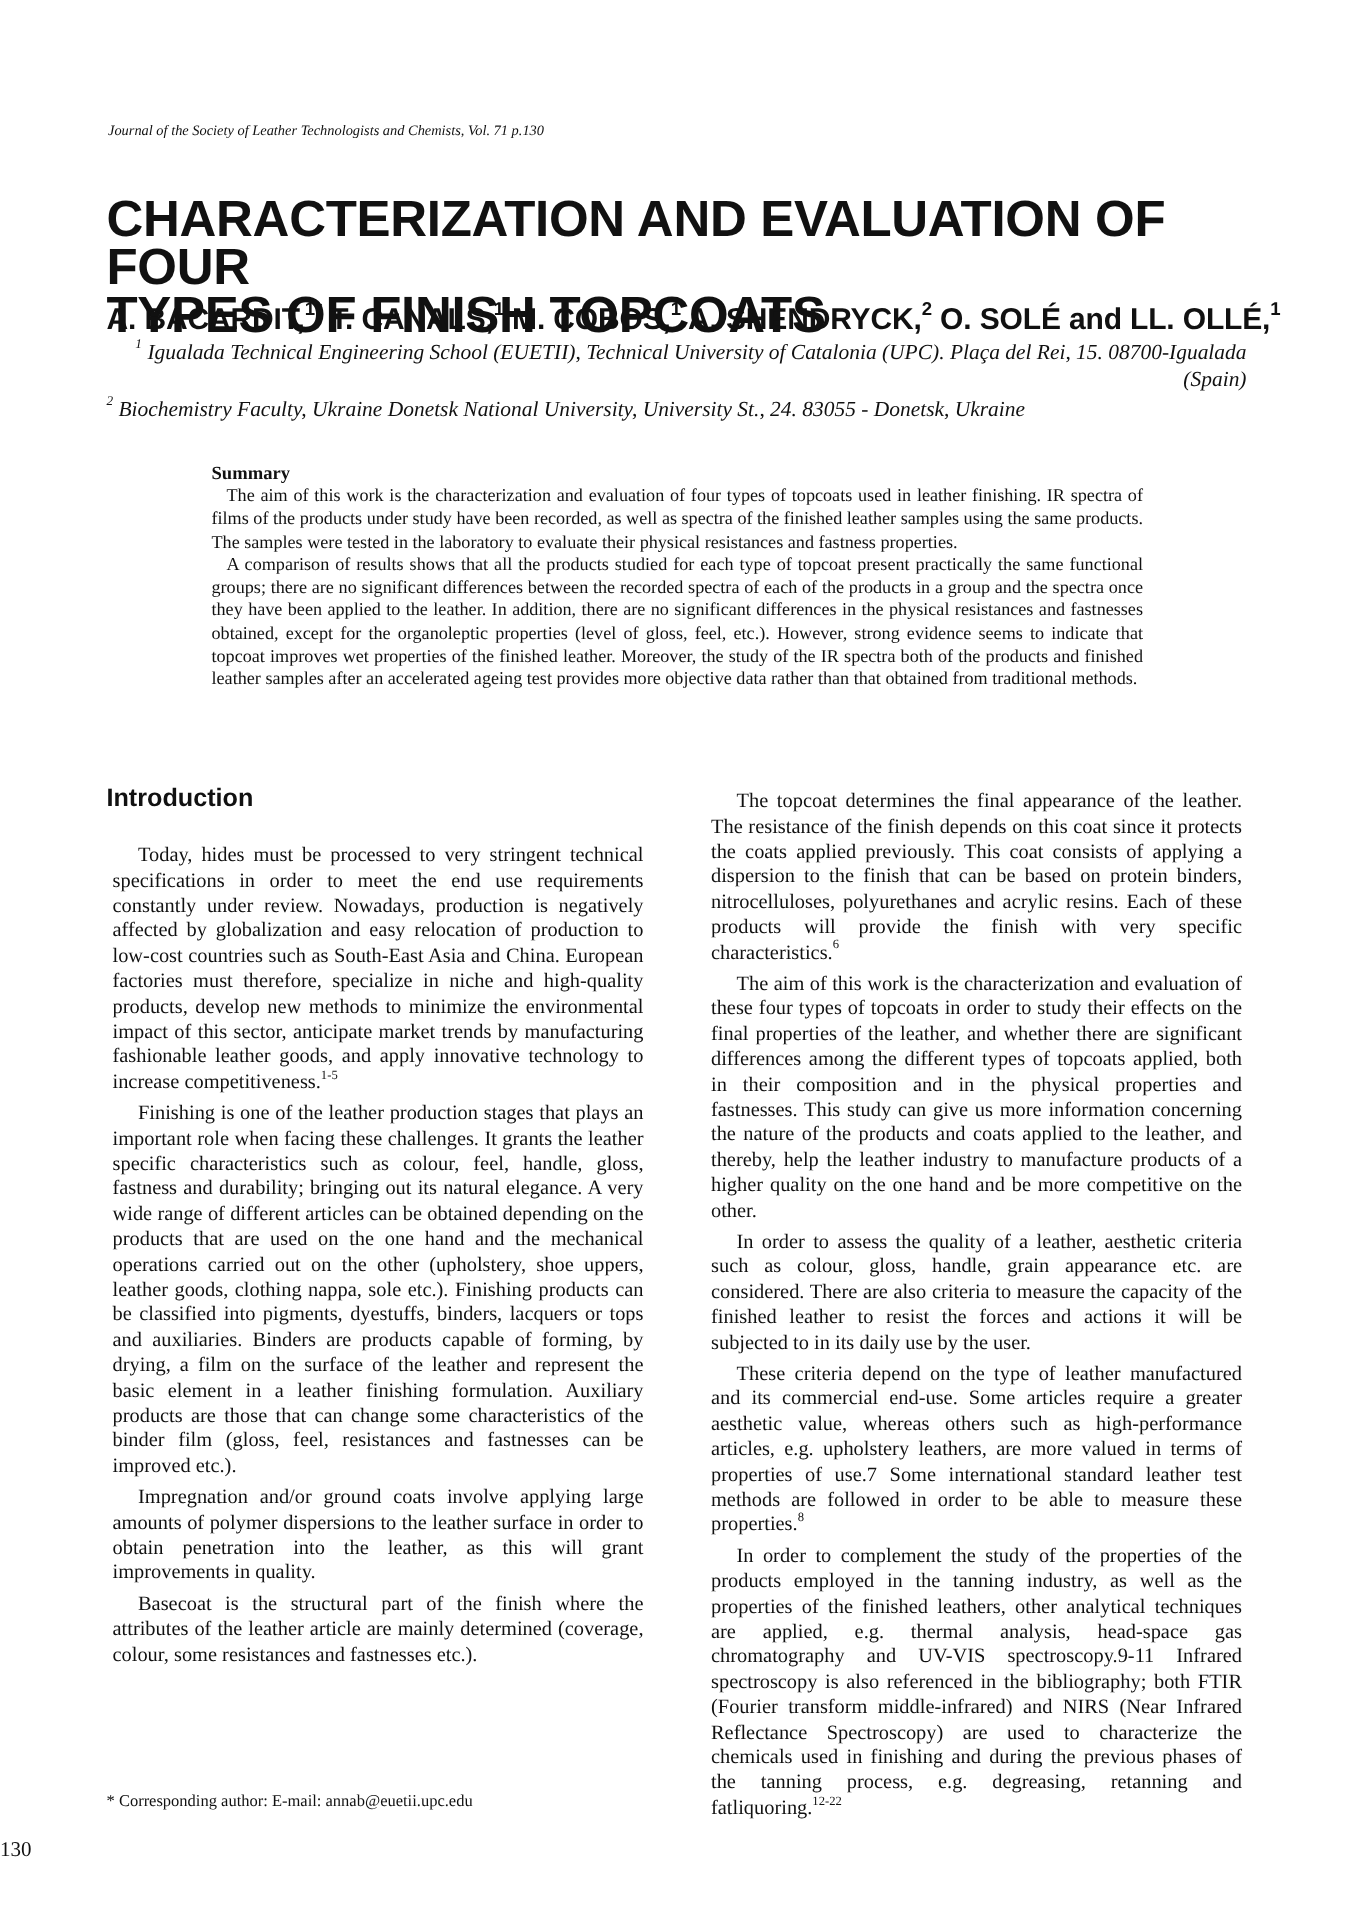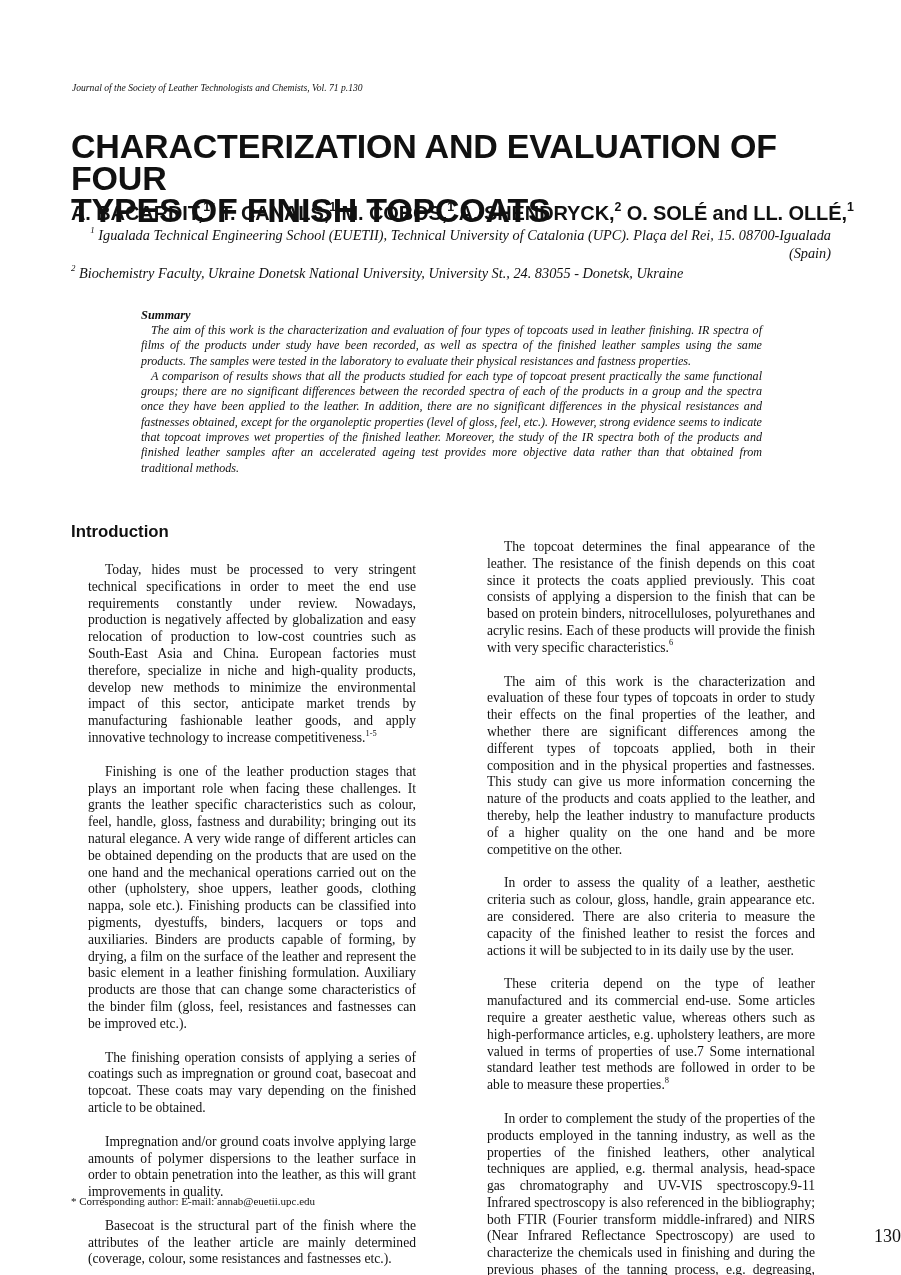--- a/index.html
+++ b/index.html
@@ -8,31 +8,31 @@
     .sans { font-family: "Liberation Sans", "DejaVu Sans", sans-serif; }
 
     .running-head { position: absolute; left: 72px; top: 82px; font-size: 9.6px; font-style: italic; }
     .title { position: absolute; left: 71px; top: 130px; width: 760px; font-size: 34px; font-weight: bold; line-height: 32px; letter-spacing: -0.2px; }
     .authors { position: absolute; left: 71px; top: 202px; font-size: 20px; font-weight: bold; letter-spacing: -0.1px; white-space: nowrap; }
     .affil { position: absolute; left: 71px; font-size: 14.3px; font-style: italic; line-height: 18px; width: 760px; }
     .affil1 { top: 226px; text-align: right; }
     .affil2 { top: 264px; font-style: italic; }
     sup { font-size: 0.62em; line-height: 0; position: relative; top: -0.1em; vertical-align: super; }
 
-    .summary { position: absolute; left: 141px; top: 308px; width: 621px; font-size: 12.1px; line-height: 15.3px; text-align: justify; font-style: italic; }
+    .summary { position: absolute; left: 141px; top: 308px; width: 621px; font-size: 12.1px; line-height: 15.3px; text-align: justify; }
     .summary h3 { margin: 0; font-size: 12.4px; font-weight: bold; line-height: 15px; }
     .summary p { margin: 0; text-indent: 10px; }
 
     .col { position: absolute; top: 522px; width: 362px; font-size: 13.6px; line-height: 16.8px; text-align: justify; }
     .col-left { left: 71px; }
     .col-right { left: 470px; }
     .col h2 { margin: 0 0 20px 0; font-size: 16.8px; font-weight: bold; line-height: 20px; }
-    .col p { margin: 17px; text-indent: 17px; }
+    .col p { margin: 4px; text-indent: 17px; }
     .footnote { position: absolute; left: 71px; top: 1195px; font-size: 11px; text-align: center; }
-    .page-number { position: absolute; left: 0; width: 901px; top: 1226px; text-align: right; font-size: 18px; }
+    .page-number { position: absolute; left: 0; width: 901px; top: 1226px; text-align: left; font-size: 14px; }
   </style>
 </head>
 <body>
 
 <div class="running-head serif">Journal of the Society of Leather Technologists and Chemists, Vol. 71 p.130</div>
 
 <div class="title sans">
   <div>CHARACTERIZATION AND EVALUATION OF FOUR</div>
   <div>TYPES OF FINISH TOPCOATS</div>
 </div>
@@ -51,21 +51,20 @@
 <div class="summary serif">
   <h3>Summary</h3>
   <p>The aim of this work is the characterization and evaluation of four types of topcoats used in leather finishing. IR spectra of films of the products under study have been recorded, as well as spectra of the finished leather samples using the same products. The samples were tested in the laboratory to evaluate their physical resistances and fastness properties.</p>
   <p>A comparison of results shows that all the products studied for each type of topcoat present practically the same functional groups; there are no significant differences between the recorded spectra of each of the products in a group and the spectra once they have been applied to the leather. In addition, there are no significant differences in the physical resistances and fastnesses obtained, except for the organoleptic properties (level of gloss, feel, etc.). However, strong evidence seems to indicate that topcoat improves wet properties of the finished leather. Moreover, the study of the IR spectra both of the products and finished leather samples after an accelerated ageing test provides more objective data rather than that obtained from traditional methods.</p>
 </div>
 
 <div class="col col-left serif">
   <h2 class="sans">Introduction</h2>
   <p><span>Today, hides must be processed to very stringent technical specifications in order to meet the end use requirements constantly under review. Nowadays, production is negatively affected by globalization and easy relocation of production to low-cost countries such as South-East Asia and China. European factories must therefore, specialize in niche and high-quality products, develop new methods to minimize the environmental impact of this sector, anticipate market trends by manufacturing fashionable leather goods, and apply innovative technology to increase competitiveness.</span><sup>1-5</sup></p>
   <p><span>Finishing is one of the leather production stages that plays an important role when facing these challenges. It grants the leather specific characteristics such as colour, feel, handle, gloss, fastness and durability; bringing out its natural elegance. A very wide range of different articles can be obtained depending on the products that are used on the one hand and the mechanical operations carried out on the other (upholstery, shoe uppers, leather goods, clothing nappa, sole etc.). Finishing products can be classified into pigments, dyestuffs, binders, lacquers or tops and auxiliaries. Binders are products capable of forming, by drying, a film on the surface of the leather and represent the basic element in a leather finishing formulation. Auxiliary products are those that can change some characteristics of the binder film (gloss, feel, resistances and fastnesses can be improved etc.).</span></p>
-  <p><span>The finishing operation consists of applying a series of coatings such as impregnation or ground coat, basecoat and topcoat. These coats may vary depending on the finished article to be obtained.</span></p>
   <p><span>Impregnation and/or ground coats involve applying large amounts of polymer dispersions to the leather surface in order to obtain penetration into the leather, as this will grant improvements in quality.</span></p>
   <p><span>Basecoat is the structural part of the finish where the attributes of the leather article are mainly determined (coverage, colour, some resistances and fastnesses etc.).</span></p>
 </div>
 
 <div class="col col-right serif">
   <p><span>The topcoat determines the final appearance of the leather. The resistance of the finish depends on this coat since it protects the coats applied previously. This coat consists of applying a dispersion to the finish that can be based on protein binders, nitrocelluloses, polyurethanes and acrylic resins. Each of these products will provide the finish with very specific characteristics.</span><sup>6</sup></p>
   <p><span>The aim of this work is the characterization and evaluation of these four types of topcoats in order to study their effects on the final properties of the leather, and whether there are significant differences among the different types of topcoats applied, both in their composition and in the physical properties and fastnesses. This study can give us more information concerning the nature of the products and coats applied to the leather, and thereby, help the leather industry to manufacture products of a higher quality on the one hand and be more competitive on the other.</span></p>
   <p><span>In order to assess the quality of a leather, aesthetic criteria such as colour, gloss, handle, grain appearance etc. are considered. There are also criteria to measure the capacity of the finished leather to resist the forces and actions it will be subjected to in its daily use by the user.</span></p>
   <p><span>These criteria depend on the type of leather manufactured and its commercial end-use. Some articles require a greater aesthetic value, whereas others such as high-performance articles, e.g. upholstery leathers, are more valued in terms of properties of use.7 Some international standard leather test methods are followed in order to be able to measure these properties.</span><sup>8</sup></p>
   <p><span>In order to complement the study of the properties of the products employed in the tanning industry, as well as the properties of the finished leathers, other analytical techniques are applied, e.g. thermal analysis, head-space gas chromatography and UV-VIS spectroscopy.9-11 Infrared spectroscopy is also referenced in the bibliography; both FTIR (Fourier transform middle-infrared) and NIRS (Near Infrared Reflectance Spectroscopy) are used to characterize the chemicals used in finishing and during the previous phases of the tanning process, e.g. degreasing, retanning and fatliquoring.</span><sup>12-22</sup></p>

